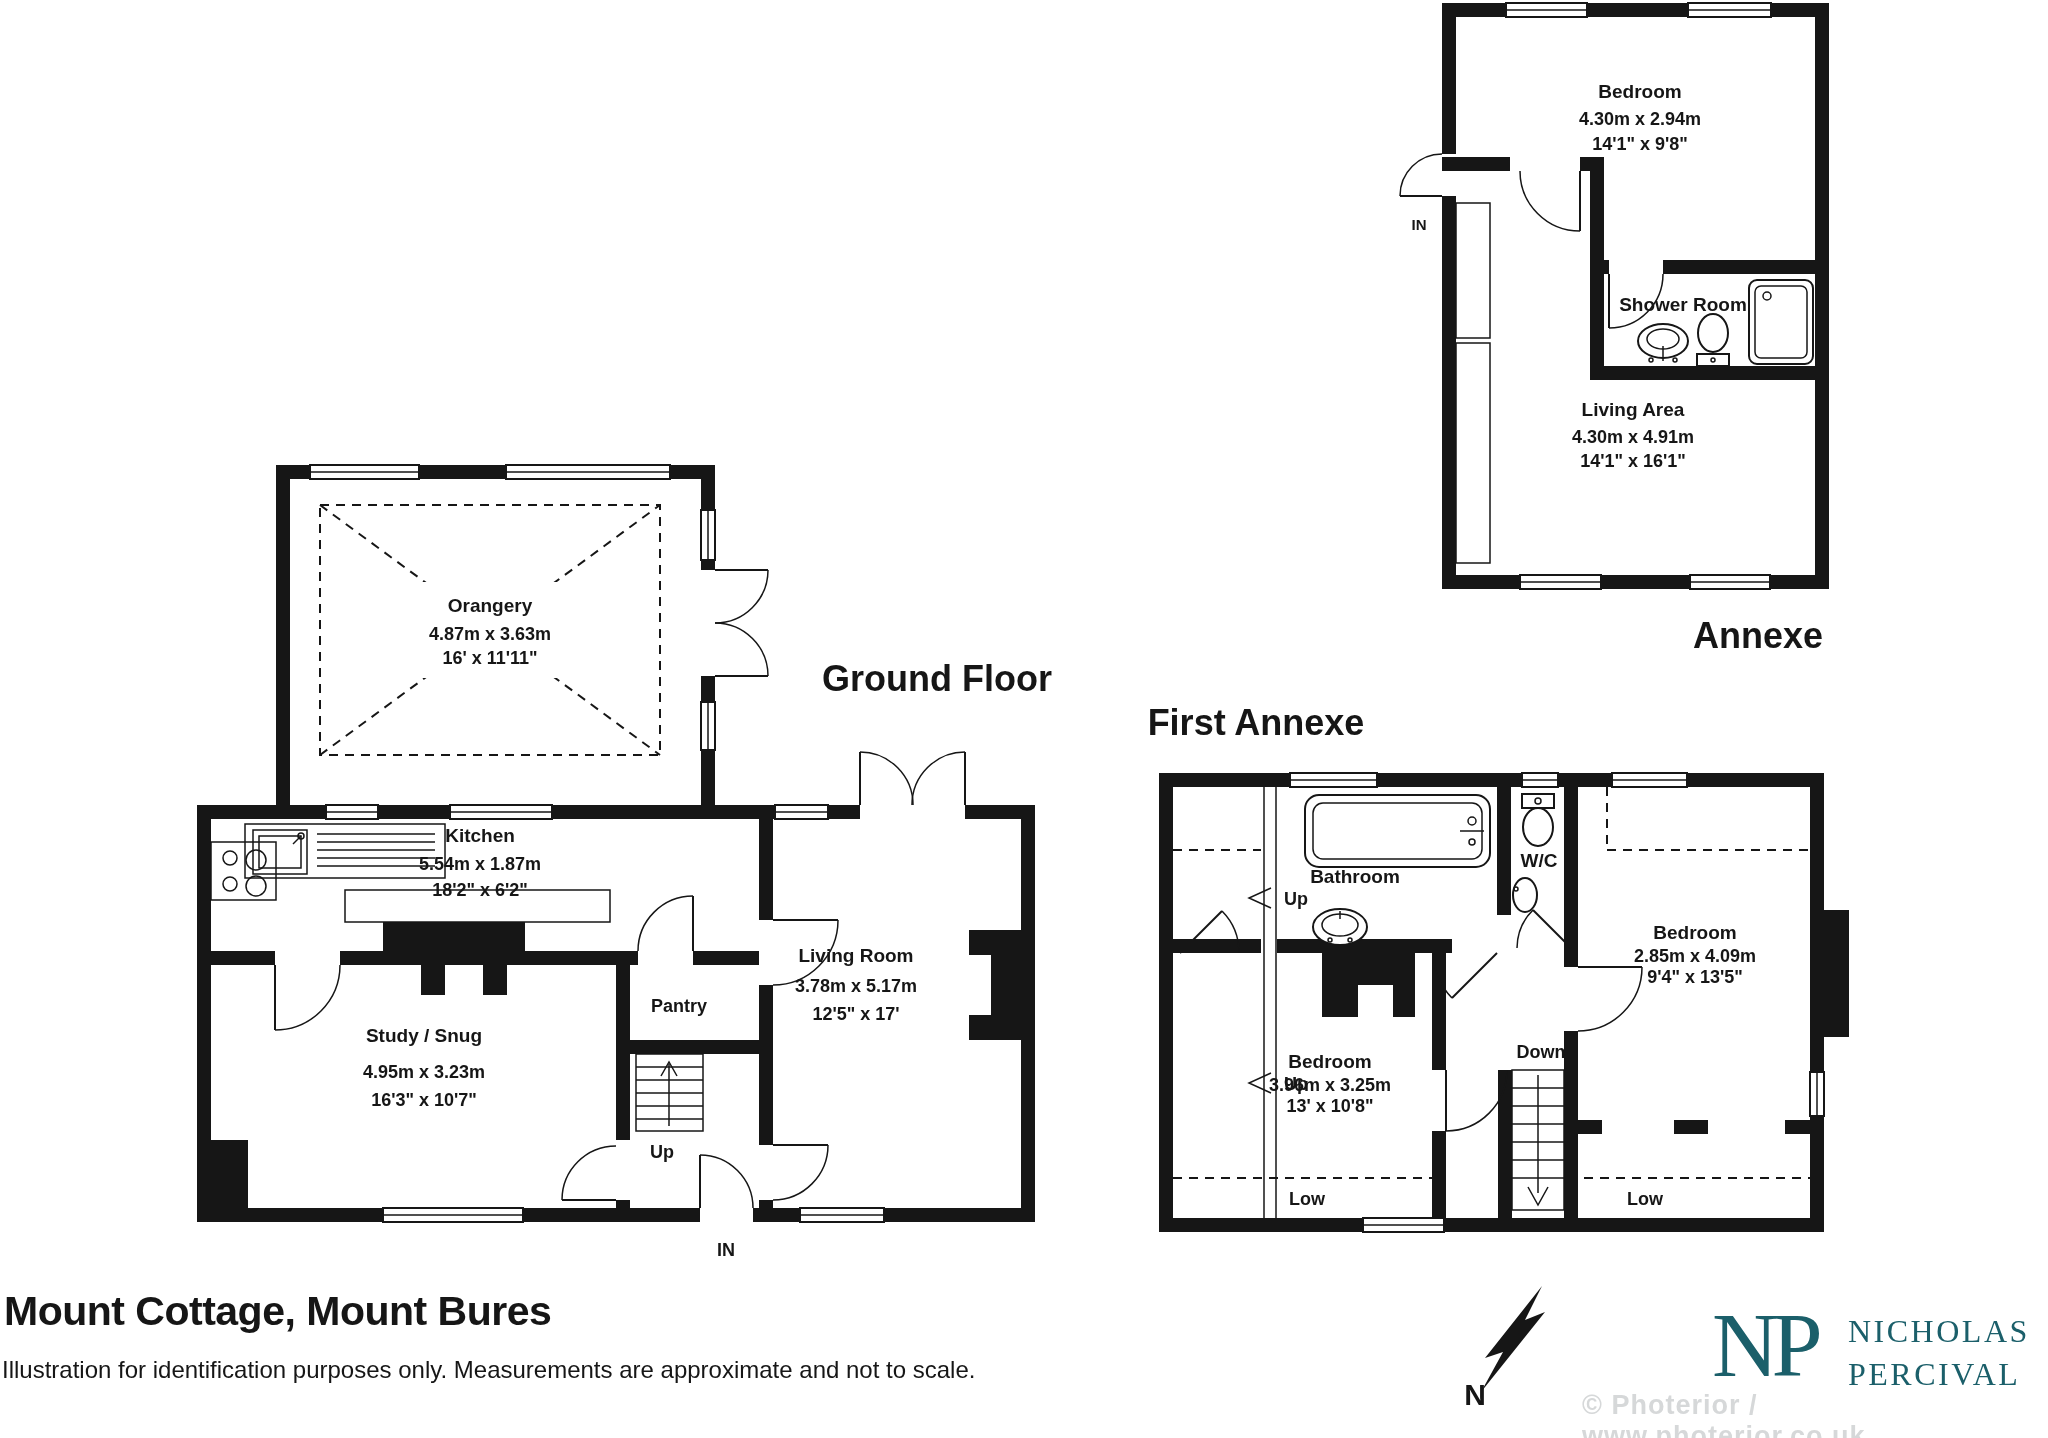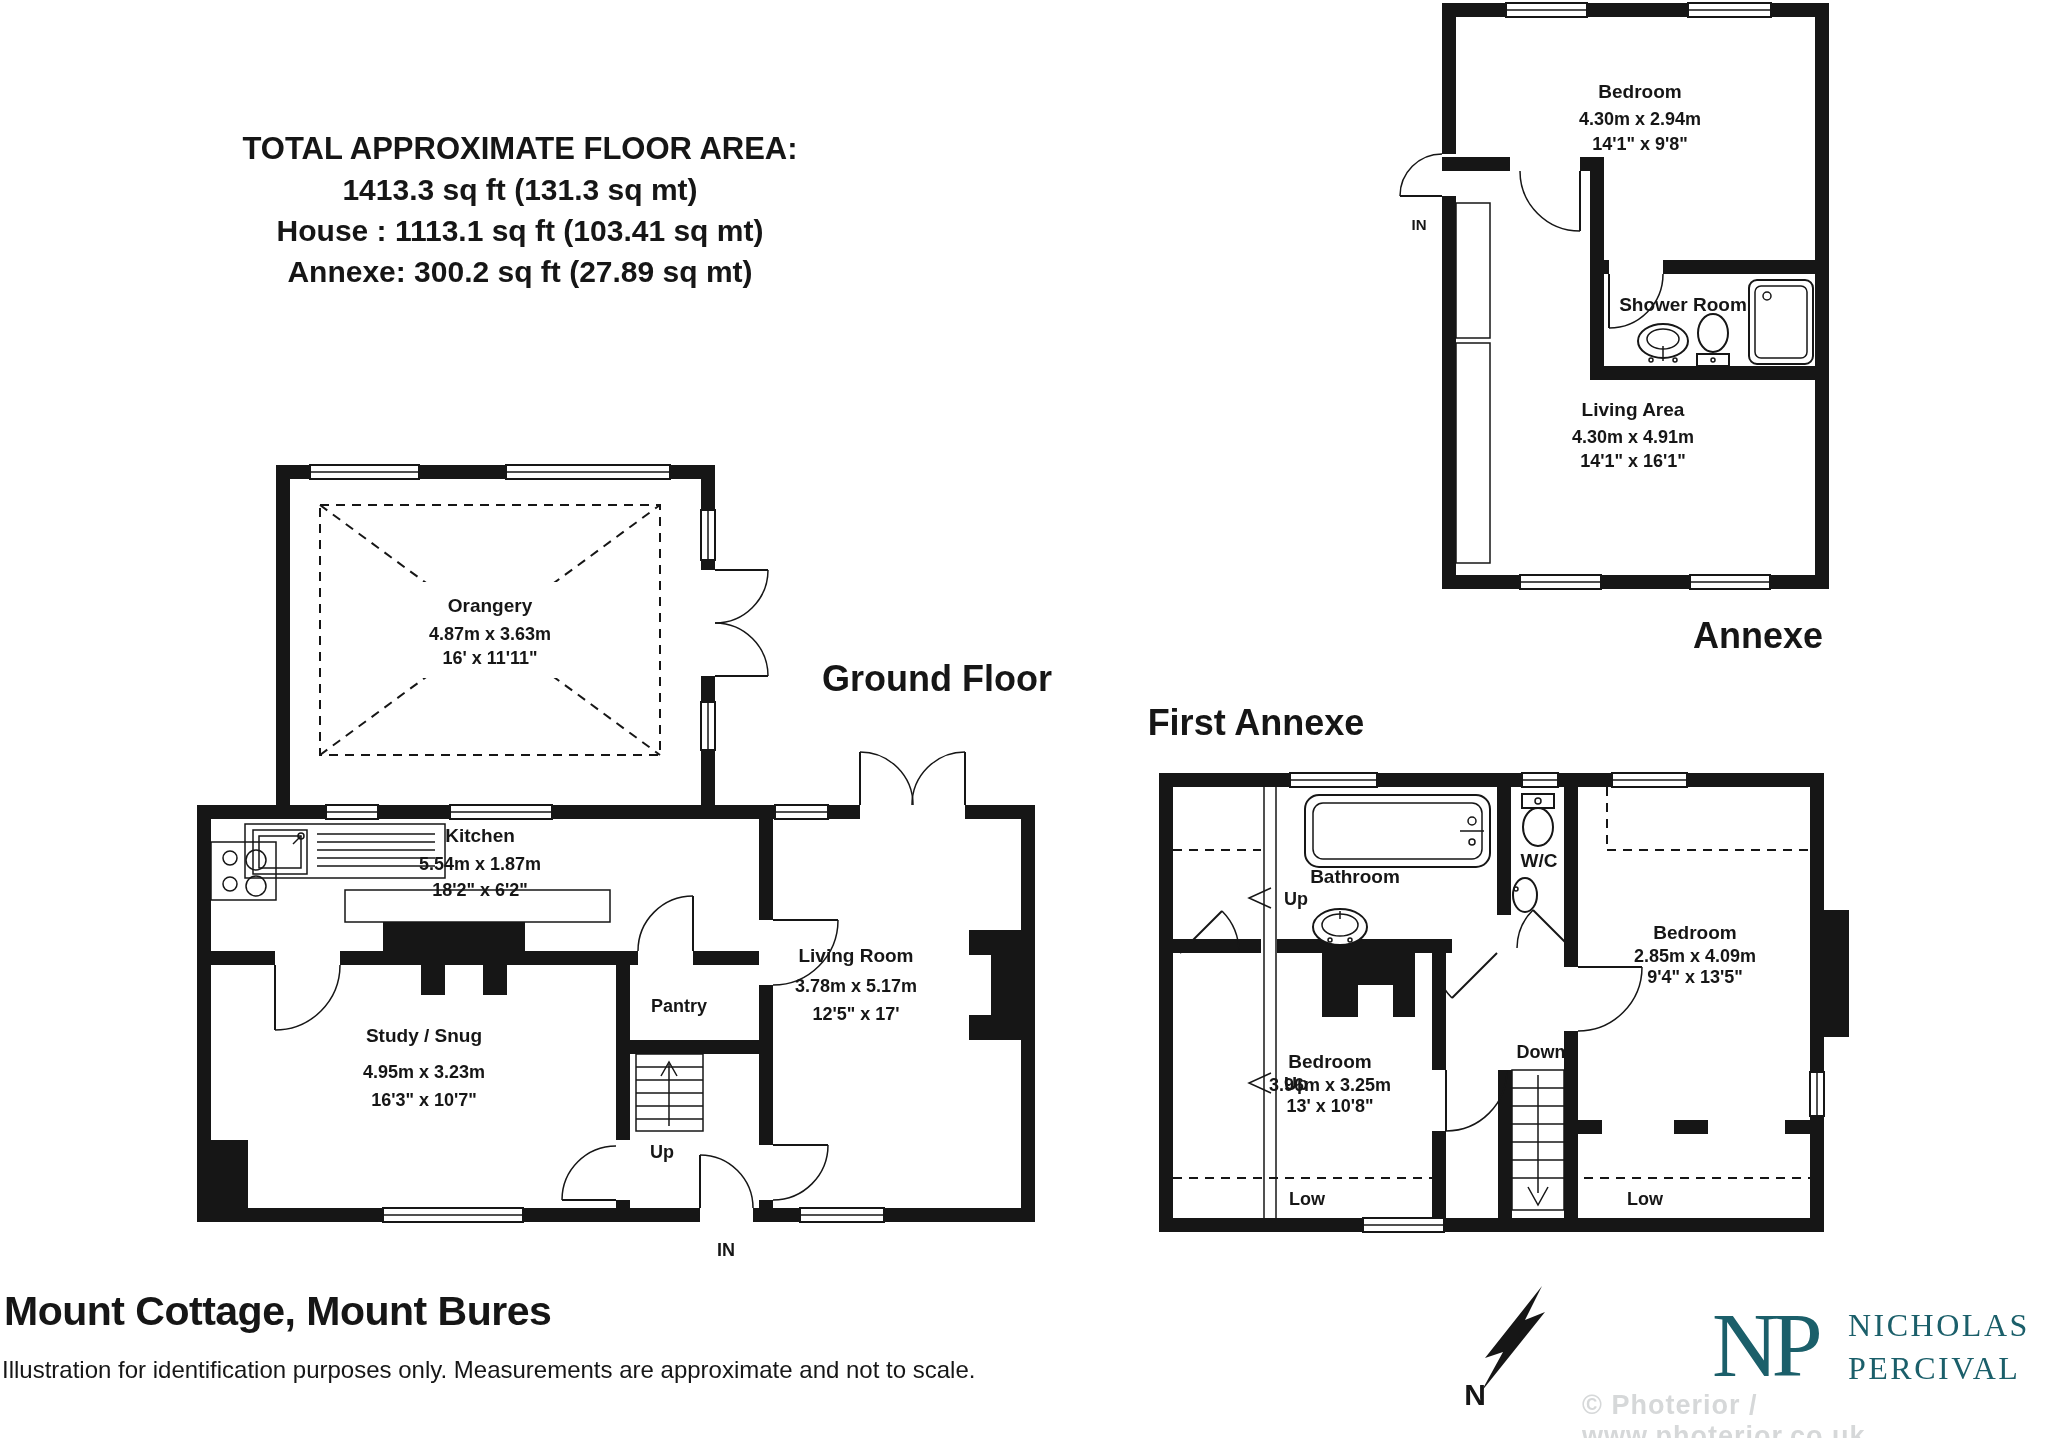--- a/index.html
+++ b/index.html
@@ -15,21 +15,21 @@
   #gf-title{left:792px;top:658px;width:290px;}
   #ff-title{left:1136px;top:702px;width:240px;}
   
   #prop-title{left:4px;top:1288px;font-size:41px;font-weight:700;letter-spacing:-0.5px;}
   #disclaimer{left:2px;top:1356px;font-size:24px;font-weight:500;}
   #watermark{left:1582px;top:1390px;font-size:27px;font-weight:600;color:#d6d8d9;letter-spacing:1px;}
   
   #np-logo{left:1712px;top:1296px;height:120px;}
   #np-mono{position:absolute;left:0;top:-4px;font-family:"Liberation Serif",serif;font-size:92px;
            font-weight:500;letter-spacing:-7px;text-align:right;}
-  #np-names{position:absolute;left:136px;top:8px;font-family:"Liberation Serif",serif;
+  #np-names{position:absolute;left:136px;top:14px;font-family:"Liberation Serif",serif;
             font-size:32px;font-weight:500;letter-spacing:2.5px;line-height:43px;white-space:nowrap;}
   
   svg{position:absolute;overflow:visible;}
   svg text{font-family:"Liberation Sans",sans-serif;font-weight:700;fill:#161616;text-anchor:middle;}
   .rname{font-size:19px;}
   .rdim{font-size:18px;}
   .marker{font-size:18px;}
   .marker-sm{font-size:15px;}
   .annexe-title{font-size:36px;}
   .w{fill:#161616;}
@@ -38,26 +38,20 @@
   .win{fill:#ffffff;stroke:#161616;stroke-width:2;}
   .dash{stroke:#161616;stroke-width:2;fill:none;stroke-dasharray:9 7;}
   .fixture{stroke:#161616;stroke-width:2;fill:#ffffff;}
   #north-text{font-size:30px;}
 </style>
 </head>
 <body>
 
 <div id="canvas">
 
-  <div class="abs" id="area-block">
-    <div class="l1">TOTAL APPROXIMATE FLOOR AREA:</div>
-    <div class="l2">1413.3 sq ft (131.3 sq mt)</div>
-    <div class="l2">House : 1113.1 sq ft (103.41 sq mt)</div>
-    <div class="l2">Annexe: 300.2 sq ft (27.89 sq mt)</div>
-  </div>
 
   <div class="abs floor-title" id="gf-title">Ground Floor</div>
   <div class="abs floor-title" id="ff-title">First Annexe</div>
 
   <svg style="left:190px;top:450px" width="870" height="830" viewBox="0 0 870 830">
 
     <rect class="w" x="86" y="15" width="439" height="14"></rect>
     <rect class="w" x="86" y="15" width="14" height="354"></rect>
     <rect class="w" x="511" y="15" width="14" height="45"></rect>
     <rect class="w" x="511" y="110" width="14" height="10"></rect>

